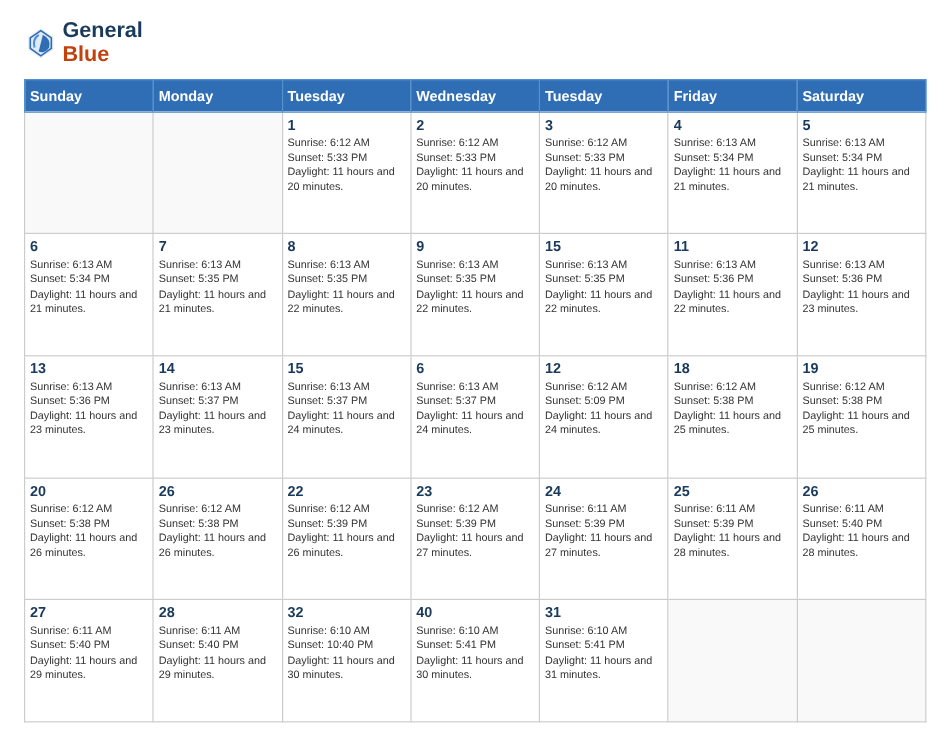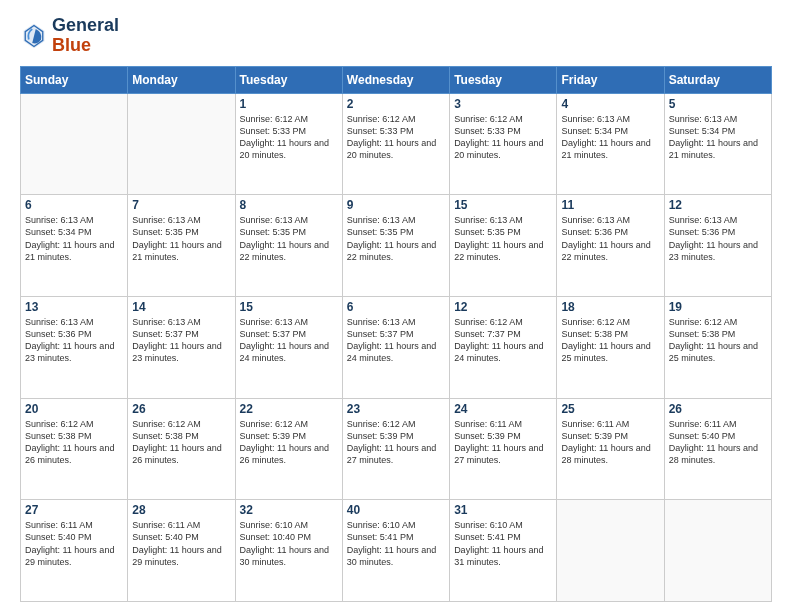--- a/index.html
+++ b/index.html
@@ -241,21 +241,21 @@
           <td>
             <span class="day-number">6</span>
             <div class="day-info">Sunrise: 6:13 AM
 Sunset: 5:37 PM
 Daylight: 11 hours
 and 24 minutes.</div>
           </td>
           <td>
             <span class="day-number">12</span>
             <div class="day-info">Sunrise: 6:12 AM
-Sunset: 7:37 PM
+Sunset: 5:09 PM
 Daylight: 11 hours
 and 24 minutes.</div>
           </td>
           <td>
             <span class="day-number">18</span>
             <div class="day-info">Sunrise: 6:12 AM
 Sunset: 5:38 PM
 Daylight: 11 hours
 and 25 minutes.</div>
           </td>

